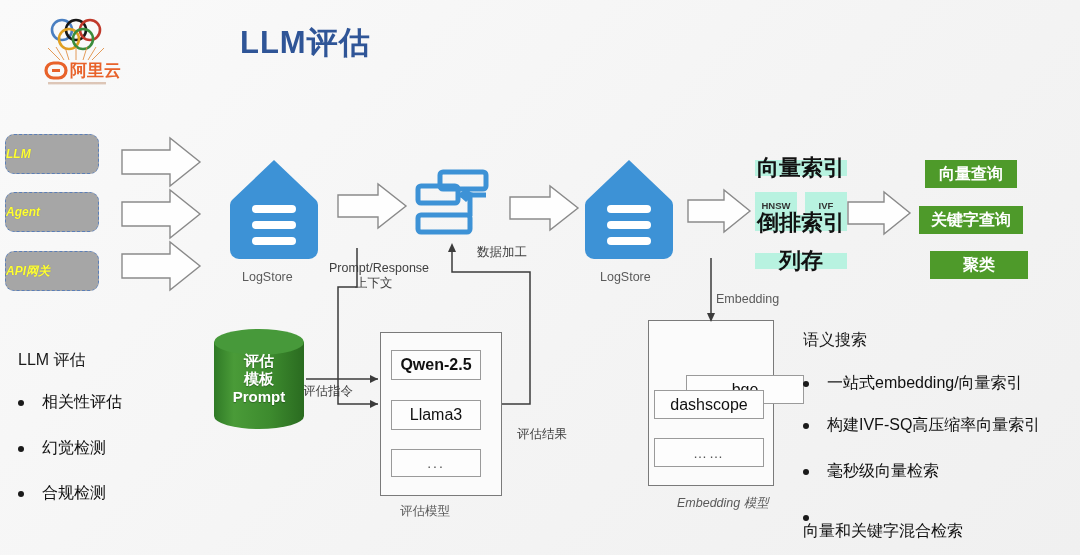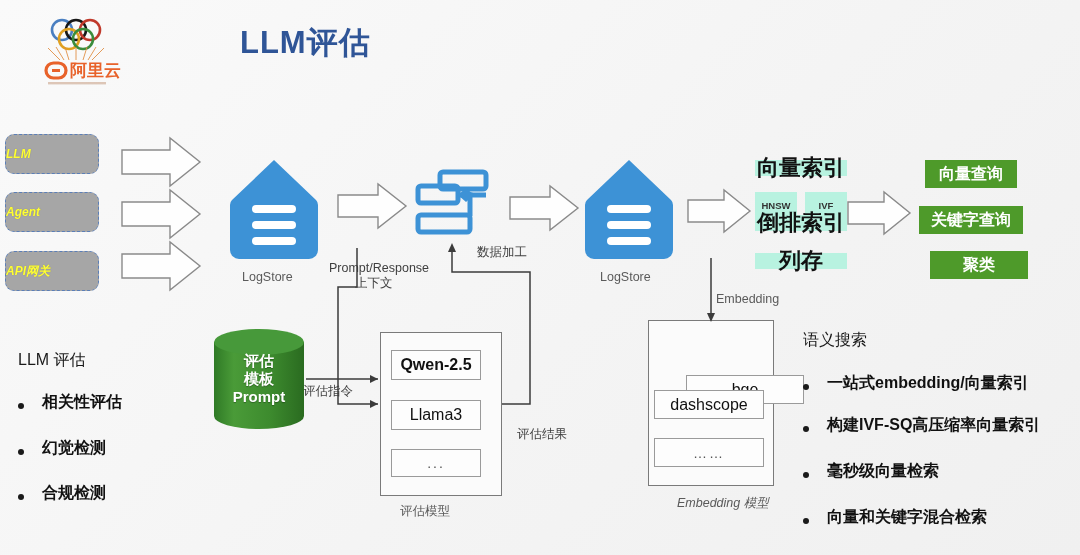--- a/index.html
+++ b/index.html
@@ -63,21 +63,21 @@
   
   .grn {
     background: #4e9a2a;
     display:flex; align-items:center; justify-content:center;
     color:#fff; font-size:16px; font-weight:600; white-space:nowrap;
     height: 28px;
   }
 
   
   .blk-head { font-size: 16px; color:#1a1a1a; white-space:nowrap; }
-  .bullet-row { display:flex; align-items:center; white-space:nowrap;font-weight:bold; }
+  .bullet-row { display:flex; align-items:flex-start; white-space:nowrap; }
   .bullet-dot {
     width:6px; height:6px; border-radius:50%;
     background:#1a1a1a; margin-right:18px; margin-top:8px; flex:none;
   }
   .bullet-txt { font-size:16px; color:#111; line-height:1.2; }
 
   
   #cyl { left: 212px; top: 328px; width: 94px; height: 102px; }
   #cyl-txt {
     position:absolute; left:0; top:0; width:94px; height:102px;
@@ -318,21 +318,21 @@
     <span class="bullet-txt">一站式embedding/向量索引</span>
   </div>
   <div class="abs bullet-row" style="left:803px; top:415px;">
     <span class="bullet-dot"></span>
     <span class="bullet-txt">构建IVF-SQ高压缩率向量索引</span>
   </div>
   <div class="abs bullet-row" style="left:803px; top:461px;">
     <span class="bullet-dot"></span>
     <span class="bullet-txt">毫秒级向量检索</span>
   </div>
-  <div class="abs bullet-row" style="left:803px; top:507px;">
+  <div class="abs bullet-row" style="left:803px; top:507px;flex-direction:column;">
     <span class="bullet-dot"></span>
     <span class="bullet-txt">向量和关键字混合检索</span>
   </div>
 
   <svg id="wires">
 
     <path d="M357,248 L357,287 L338,287 L338,404 L378,404"></path>
     <polygon points="378,404 370,400 370,408" fill="#3b3b3b"></polygon>
 
     <path d="M306,379 L378,379"></path>

